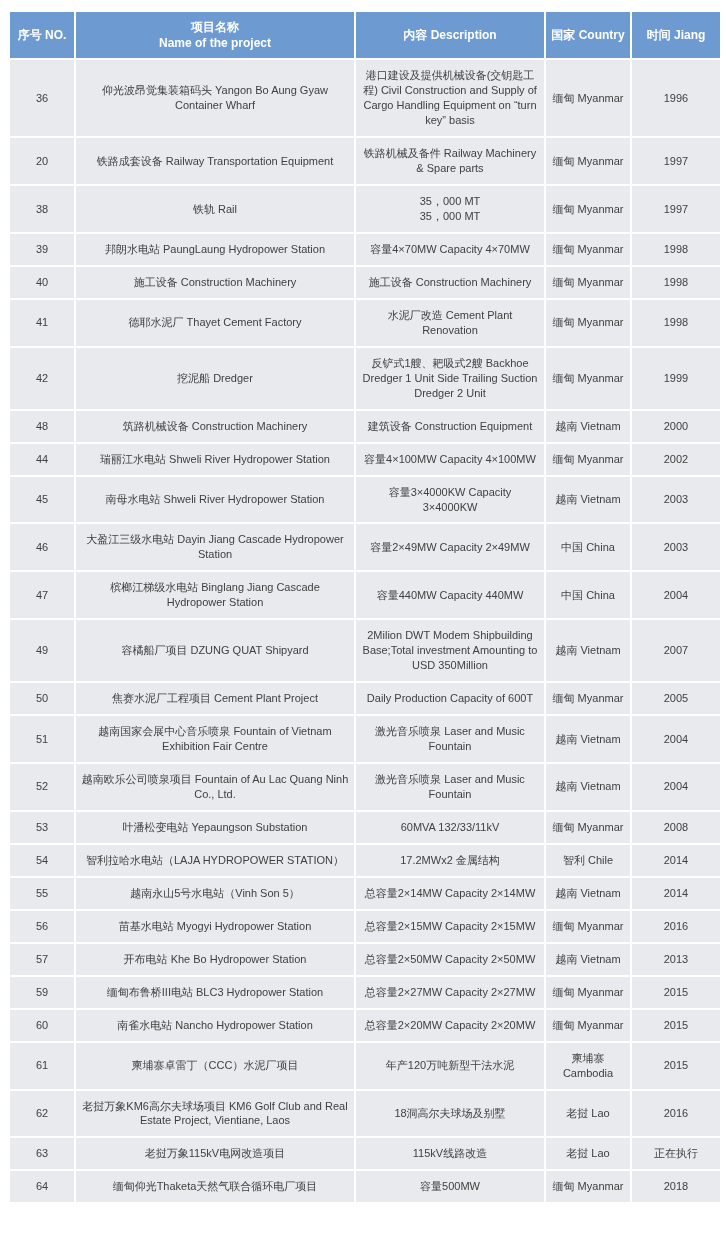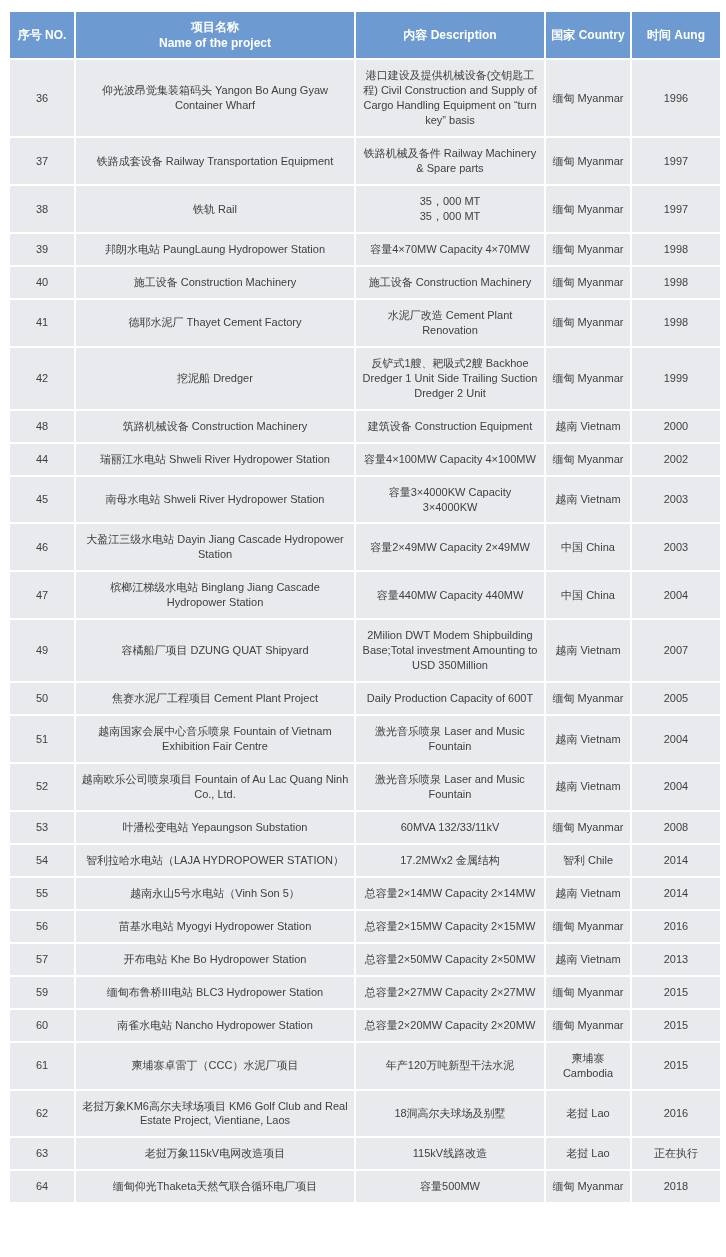--- a/index.html
+++ b/index.html
@@ -63,33 +63,33 @@
         <col class="c-country">
         <col class="c-time">
     </colgroup>
     <thead>
       <tr>
         <th>序号 NO.</th>
         <th>项目名称
 Name of the project</th>
         <th>内容 Description</th>
         <th>国家 Country</th>
-        <th>时间 Aung</th>
+        <th>时间 Jiang</th>
       </tr>
     </thead>
     <tbody>
         <tr>
     <td>36</td>
     <td>仰光波昂觉集装箱码头 Yangon Bo Aung Gyaw Container Wharf</td>
     <td>港口建设及提供机械设备(交钥匙工程) Civil Construction and Supply of Cargo Handling Equipment on “turn key” basis</td>
     <td>缅甸 Myanmar</td>
     <td>1996</td>
   </tr>
         <tr>
-    <td>37</td>
+    <td>20</td>
     <td>铁路成套设备 Railway Transportation Equipment</td>
     <td>铁路机械及备件 Railway Machinery &amp; Spare parts</td>
     <td>缅甸 Myanmar</td>
     <td>1997</td>
   </tr>
         <tr>
     <td>38</td>
     <td>铁轨 Rail</td>
     <td>35，000 MT
 35，000 MT</td>

